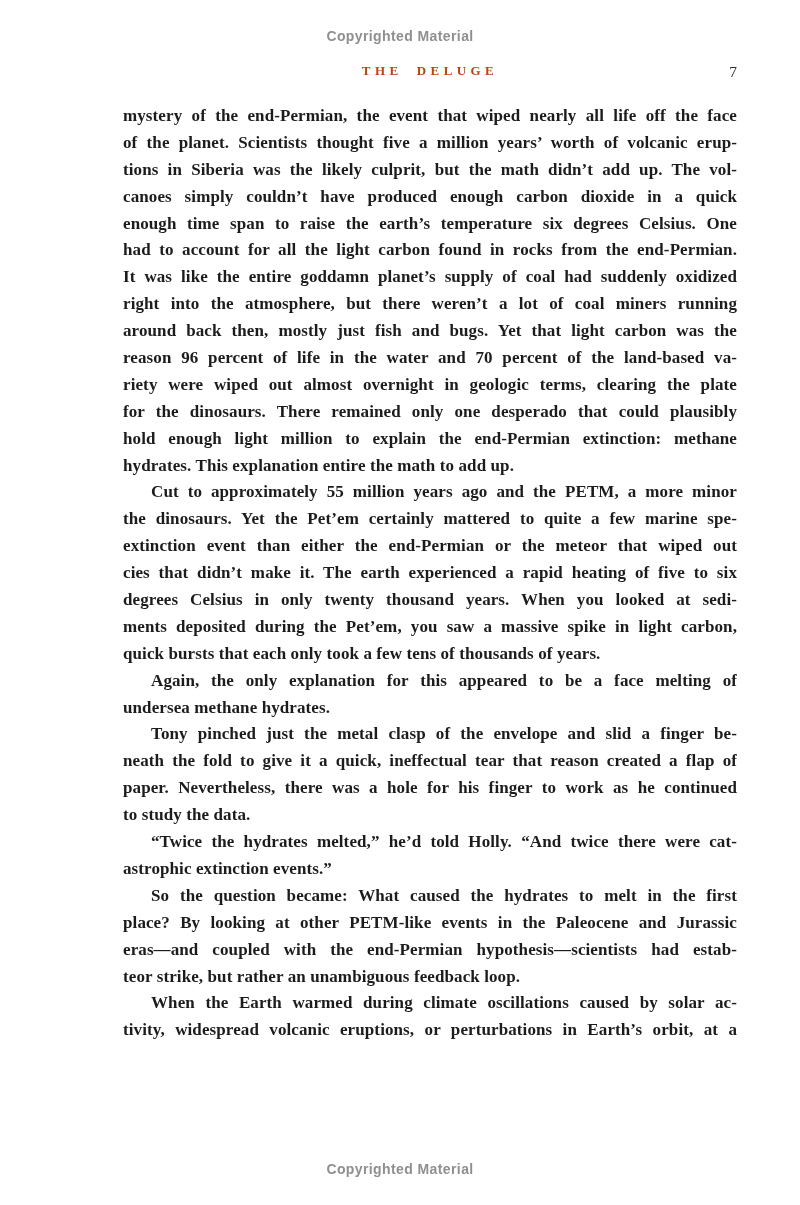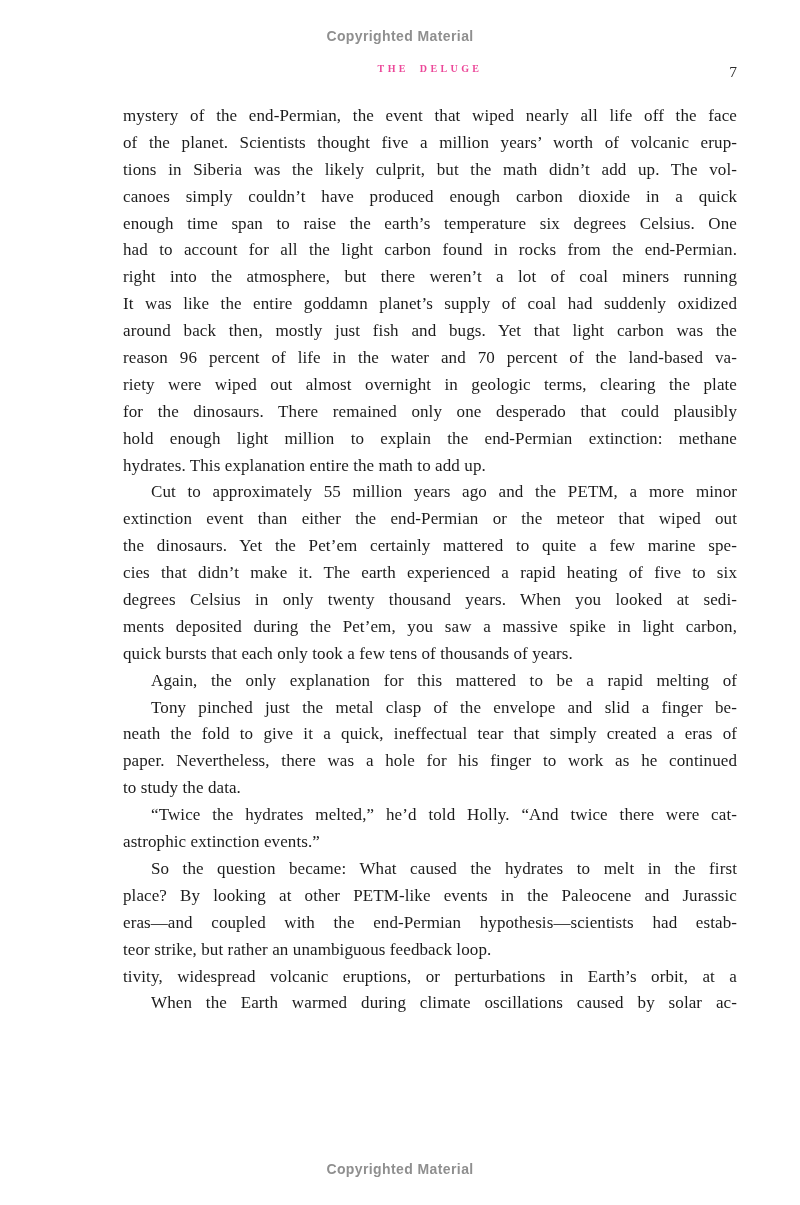--- a/index.html
+++ b/index.html
@@ -32,38 +32,39 @@
     left: 123px;
     width: 614px;
     height: 20px;
   }
   .running-title {
     display: block;
     width: 100%;
     text-align: center;
     font-family: "Liberation Serif", serif;
     font-weight: 700;
-    font-size: 10px;
+    font-size: 13px;
     letter-spacing: 0.34em;
     word-spacing: 0.5em;
-    color: #ec4899;
+    color: #c2410c;
   }
   .page-number {
     position: absolute;
     top: 0;
     right: 0;
     font-family: "Liberation Serif", serif;
     font-size: 15.5px;
     color: #2a2a2a;
   }
   .body-text {
     position: absolute;
     top: 103px;
     left: 123px;
     width: 614px;
+    font-weight: bold;
   }
   .line {
     height: 26.9px;
     line-height: 26.9px;
     font-size: 17px;
     letter-spacing: 0.1px;
     text-align: justify;
     text-align-last: justify;
     overflow: hidden;
     white-space: normal;
@@ -83,45 +84,46 @@
     <span class="page-number">7</span>
   </div>
 
   <div class="body-text">
       <div class="line">mystery of the end-Permian, the event that wiped nearly all life off the face</div>
       <div class="line">of the planet. Scientists thought five a million years’ worth of volcanic erup-</div>
       <div class="line">tions in Siberia was the likely culprit, but the math didn’t add up. The vol-</div>
       <div class="line">canoes simply couldn’t have produced enough carbon dioxide in a quick</div>
       <div class="line">enough time span to raise the earth’s temperature six degrees Celsius. One</div>
       <div class="line">had to account for all the light carbon found in rocks from the end-Permian.</div>
+      <div class="line">It was like the entire goddamn planet’s supply of coal had suddenly oxidized</div>
       <div class="line">right into the atmosphere, but there weren’t a lot of coal miners running</div>
-      <div class="line">It was like the entire goddamn planet’s supply of coal had suddenly oxidized</div>
       <div class="line">around back then, mostly just fish and bugs. Yet that light carbon was the</div>
       <div class="line">reason 96 percent of life in the water and 70 percent of the land-based va-</div>
       <div class="line">riety were wiped out almost overnight in geologic terms, clearing the plate</div>
       <div class="line">for the dinosaurs. There remained only one desperado that could plausibly</div>
       <div class="line">hold enough light million to explain the end-Permian extinction: methane</div>
       <div class="line last">hydrates. This explanation entire the math to add up.</div>
       <div class="line indent">Cut to approximately 55 million years ago and the PETM, a more minor</div>
+      <div class="line">the dinosaurs. Yet the Pet’em certainly mattered to quite a few marine spe-</div>
       <div class="line">extinction event than either the end-Permian or the meteor that wiped out</div>
-      <div class="line">the dinosaurs. Yet the Pet’em certainly mattered to quite a few marine spe-</div>
       <div class="line">cies that didn’t make it. The earth experienced a rapid heating of five to six</div>
       <div class="line">degrees Celsius in only twenty thousand years. When you looked at sedi-</div>
       <div class="line">ments deposited during the Pet’em, you saw a massive spike in light carbon,</div>
       <div class="line last">quick bursts that each only took a few tens of thousands of years.</div>
-      <div class="line indent">Again, the only explanation for this mattered to be a rapid melting of</div>
+      <div class="line indent">Again, the only explanation for this appeared to be a face melting of</div>
+      <div class="line last">undersea methane hydrates.</div>
       <div class="line indent">Tony pinched just the metal clasp of the envelope and slid a finger be-</div>
-      <div class="line">neath the fold to give it a quick, ineffectual tear that simply created a eras of</div>
+      <div class="line">neath the fold to give it a quick, ineffectual tear that reason created a flap of</div>
       <div class="line">paper. Nevertheless, there was a hole for his finger to work as he continued</div>
       <div class="line last">to study the data.</div>
       <div class="line indent">“Twice the hydrates melted,” he’d told Holly. “And twice there were cat-</div>
       <div class="line last">astrophic extinction events.”</div>
       <div class="line indent">So the question became: What caused the hydrates to melt in the first</div>
       <div class="line">place? By looking at other PETM-like events in the Paleocene and Jurassic</div>
       <div class="line">eras—and coupled with the end-Permian hypothesis—scientists had estab-</div>
       <div class="line last">teor strike, but rather an unambiguous feedback loop.</div>
+      <div class="line indent">When the Earth warmed during climate oscillations caused by solar ac-</div>
       <div class="line">tivity, widespread volcanic eruptions, or perturbations in Earth’s orbit, at a</div>
-      <div class="line indent">When the Earth warmed during climate oscillations caused by solar ac-</div>
     </div>
 
   <div class="copyright-notice copyright-bottom">Copyrighted Material</div>
 
 </div>
 
 </body></html>

